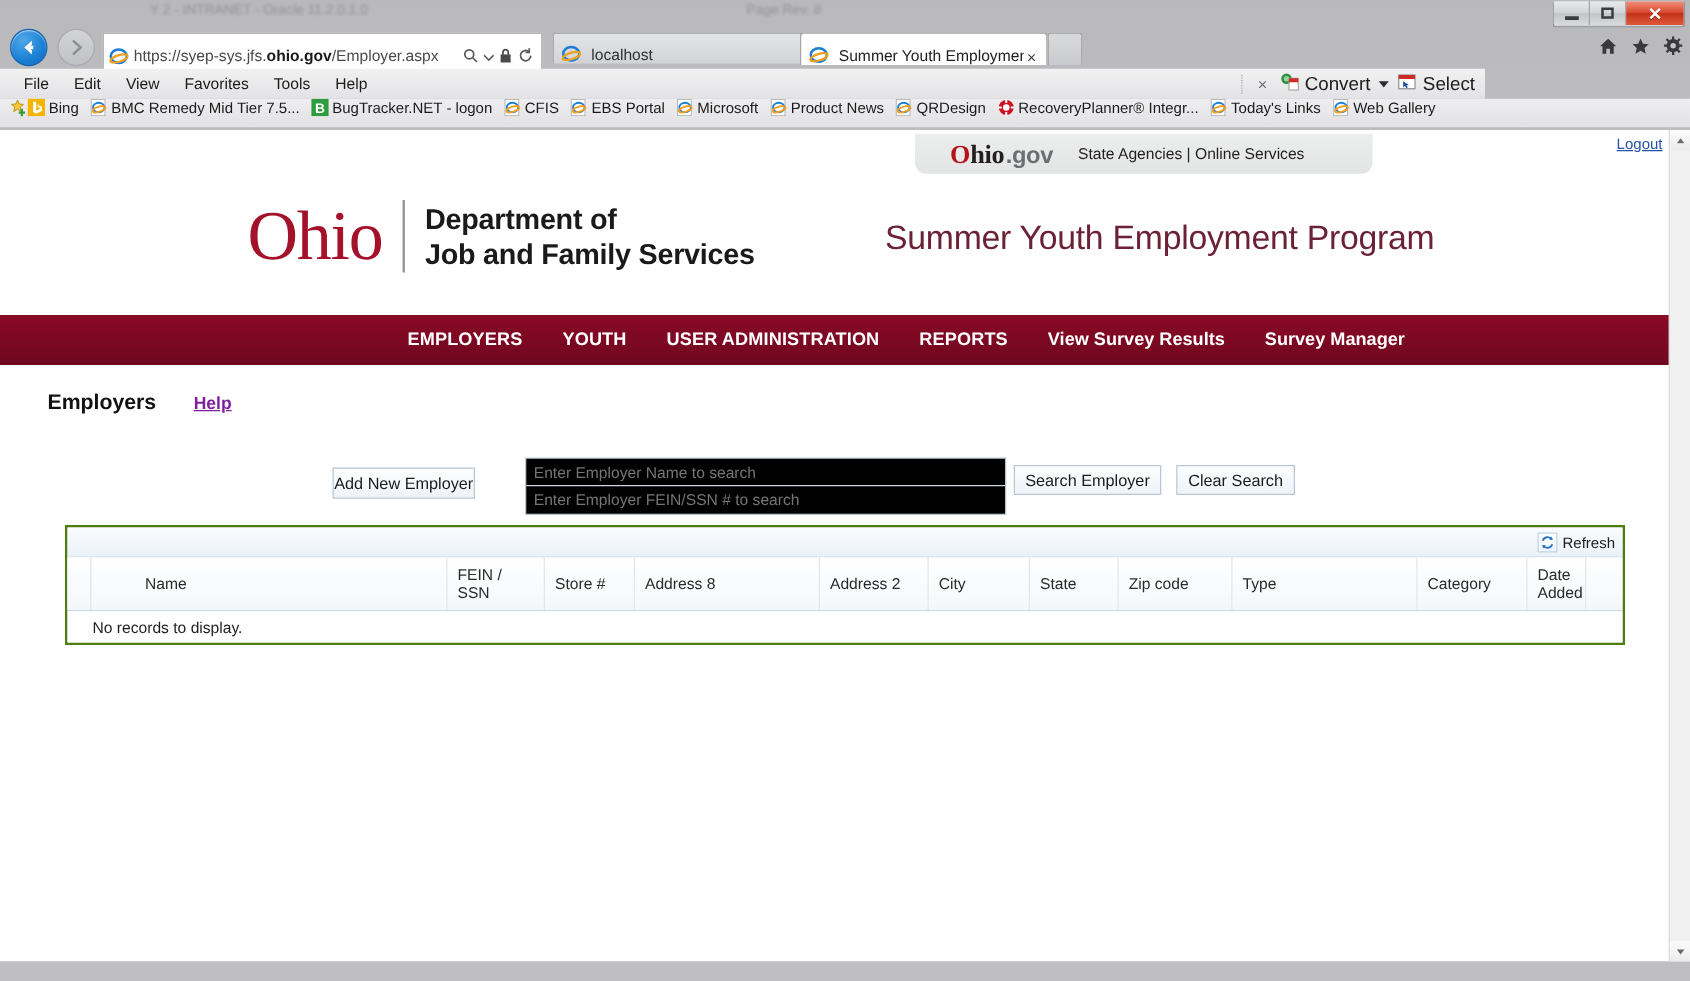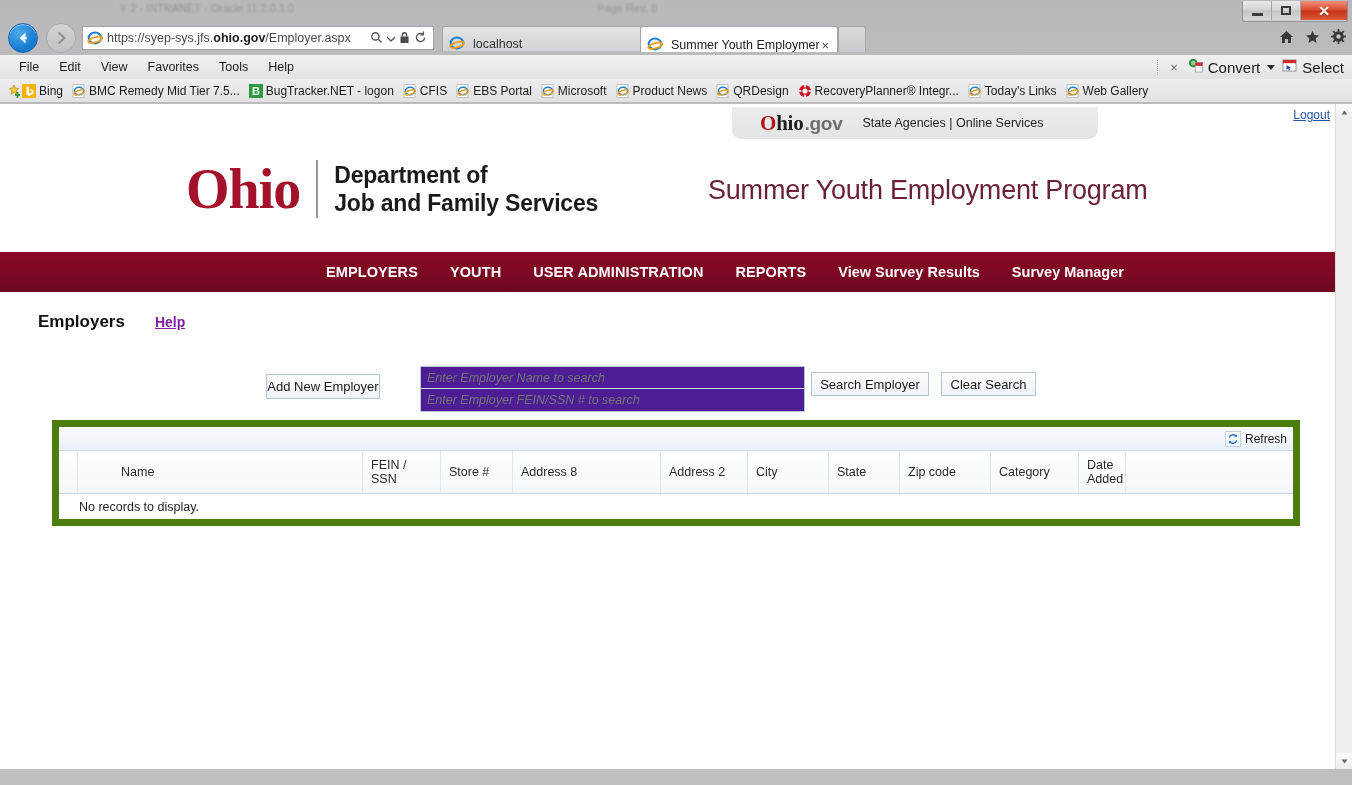--- a/index.html
+++ b/index.html
@@ -99,21 +99,21 @@
 
   .addr-bar {
     position: absolute;
     left: 82px; top: 4px;
     width: 352px; height: 24px;
     background: #ffffff;
     border: 1px solid #9fa2a6;
     box-sizing: border-box;
     display: flex;
     align-items: center;
-    padding: 4px 4px;
+    padding: 18px 4px;
   }
   .ie-favicon {
     width: 16px; height: 16px;
     flex: 0 0 16px;
     margin-right: 4px;
     position: relative;
   }
   .addr-url {
     font-size: 12.5px;
     color: #4a4a4a;
@@ -177,21 +177,21 @@
   .cmd-icons {
     position: absolute;
     right: 6px; top: 7px;
     display: flex; gap: 11px; align-items: center;
   }
 
   
   .menubar {
     position: absolute;
     left: 0; top: 55px;
-    width: 1352px; height: 24px;
+    width: 1188px; height: 24px;
     background: linear-gradient(180deg,#f1f1f2 0%, #e3e3e5 100%);
     display: flex;
     align-items: center;
     border-bottom: 1px solid #d3d4d6;
   }
   .menu-left { display: flex; align-items: center; padding-left: 10px; gap: 2px; }
   .menu-item {
     font-size: 12.5px;
     color: #1b1b1b;
     padding: 3px 9px;
@@ -217,21 +217,21 @@
     border-right: 4px solid transparent;
     border-top: 5px solid #2a2a2a;
   }
 
   
   .favbar {
     position: absolute;
     left: 0; top: 79px;
     width: 1352px; height: 24px;
     background: linear-gradient(180deg,#eeeef0 0%, #e2e2e4 100%);
-    display: flex; align-items: center;
+    display: flex; align-items: flex-start;
     padding-left: 8px;
     border-bottom: 1px solid #b9babd;
     box-sizing: border-box;
   }
   .fav-item {
     display: flex; align-items: center;
     gap: 3px;
     margin-right: 9px;
     font-size: 12px;
     color: #1b1b1b;
@@ -309,24 +309,25 @@
     width: 1352px; height: 105px;
   }
   .brand {
     position: absolute;
     left: 186px; top: 18px;
     display: flex; align-items: center;
   }
   .brand-ohio {
     font-family: "Liberation Serif", serif;
     font-size: 56px;
-    font-weight: bold;
+    font-weight: normal;
     color: #a4112a;
     line-height: 1;
     letter-spacing: -1px;
+    margin-left: 12px;
   }
   .brand-rule {
     width: 2px; height: 58px;
     background: #9a9a9c;
     margin: 0 16px;
   }
   .brand-dept {
     font-family: "Liberation Sans", sans-serif;
     font-size: 23px;
     font-weight: bold;
@@ -401,42 +402,41 @@
     box-sizing: border-box;
     background: #fff;
   }
   .srch-in {
     width: 100%; height: 22px;
     box-sizing: border-box;
     border: none;
     border-bottom: 1px solid #cfd9e2;
     padding: 0 6px;
     font-size: 12.5px;
-    font-style: italic;
     color: #8b8b8b;
     font-family: "Liberation Sans", sans-serif;
-    background: #4c1d95;
+    background: #000000;
     outline: none;
   }
   .srch-in:last-child { border-bottom: none; }
   .btn-search {
     position: absolute; left: 811px; top: 18px;
     width: 118px; height: 24px;
   }
   .btn-clear {
     position: absolute; left: 941px; top: 18px;
     width: 95px; height: 24px;
   }
 
   
   .grid {
     position: absolute;
     left: 52px; top: 316px;
     width: 1248px;
-    border: 7px solid #4d7c0f;
+    border: 2px solid #4d7c0f;
     box-sizing: border-box;
     background: #fff;
   }
   .grid-toolbar {
     height: 23px;
     background: linear-gradient(180deg,#fafcfe 0%, #eaf1f8 100%);
     border-bottom: 1px solid #cfdcea;
     display: flex; align-items: center; justify-content: flex-end;
     padding-right: 6px;
   }
@@ -834,20 +834,21 @@
       <div class="grid-head">
         <div class="gh-cell" style="width:19px;flex:0 0 19px;"></div>
         <div class="gh-cell" style="width:250px;flex:0 0 250px;margin-left:35px;">Name</div>
         <div class="gh-cell" style="width:78px;flex:0 0 78px;">FEIN / SSN</div>
         <div class="gh-cell" style="width:72px;flex:0 0 72px;">Store #</div>
         <div class="gh-cell" style="width:148px;flex:0 0 148px;">Address 8</div>
         <div class="gh-cell" style="width:87px;flex:0 0 87px;">Address 2</div>
         <div class="gh-cell" style="width:81px;flex:0 0 81px;text-align:center;">City</div>
         <div class="gh-cell" style="width:71px;flex:0 0 71px;">State</div>
         <div class="gh-cell" style="width:91px;flex:0 0 91px;">Zip code</div>
+        <div class="gh-cell" style="width:148px;flex:0 0 148px;">Type</div>
         <div class="gh-cell" style="width:88px;flex:0 0 88px;">Category</div>
         <div class="gh-cell wrap" style="width:47px;flex:0 0 47px;">Date Added</div>
         <div class="gh-cell grid-rpad" style="flex:1 1 auto;"></div>
       </div>
 
       <div class="grid-body">
         <span>No records to display.</span>
       </div>
     </div>
 

